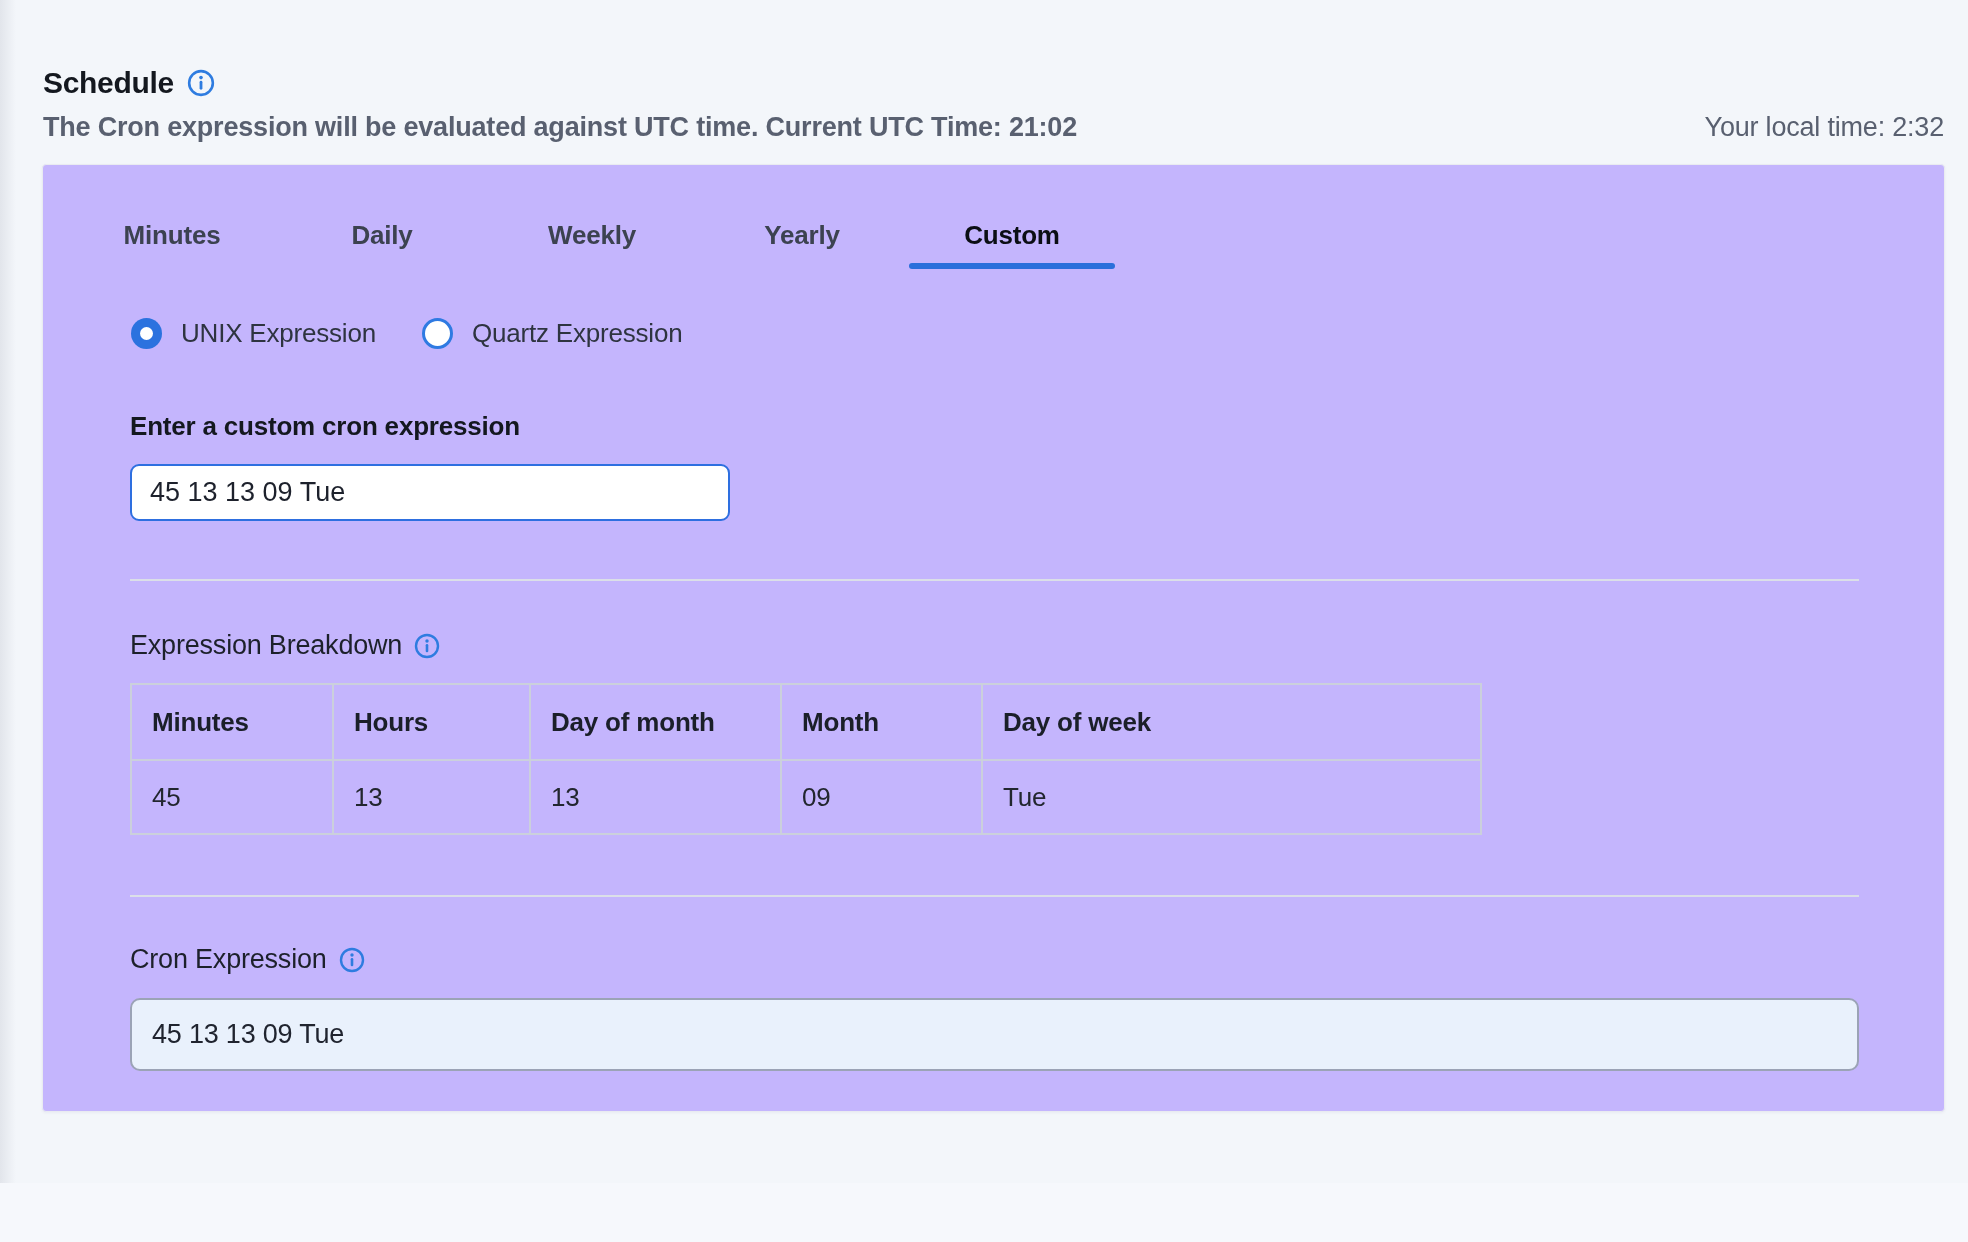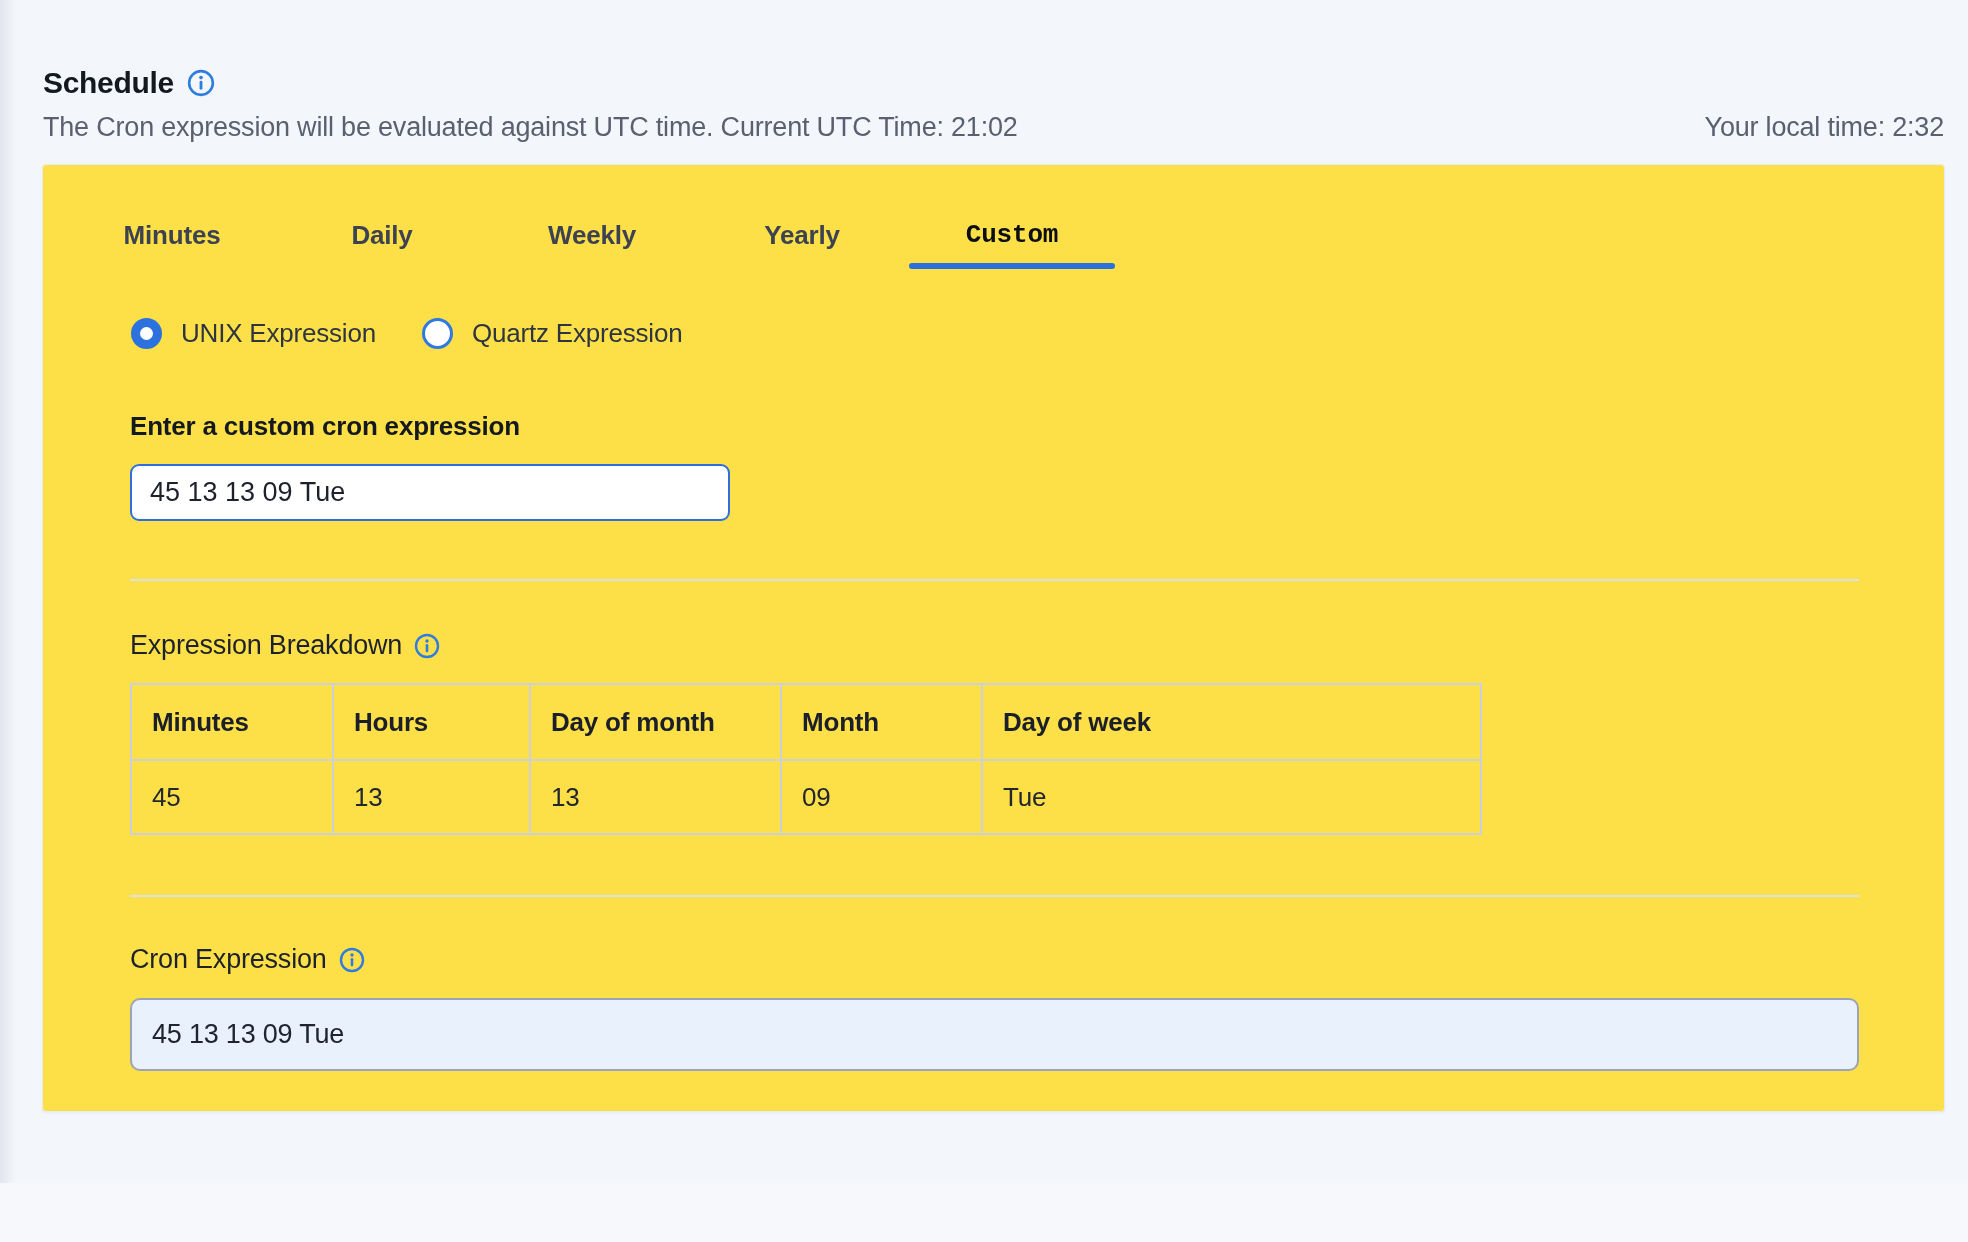--- a/index.html
+++ b/index.html
@@ -23,51 +23,51 @@
   
   .title-row {
     position:absolute; left:43px; top:66px;
     display:flex; align-items:center; gap:13px;
   }
   .page-title {
     font-size:30px; font-weight:700; color:#14181f; letter-spacing:-0.3px;
   }
   .subtitle {
     position:absolute; left:43px; top:112px;
-    font-size:27px; color:#596070; letter-spacing:-0.2px;
+    font-size:27px; color:#596070; letter-spacing:-0.2px;font-weight:bold;
   }
   .local-time {
     position:absolute; right:24px; top:112px;
     font-size:27px; color:#596070; letter-spacing:-0.2px;
   }
   .info-svg { display:block; }
 
   
   .card {
     position:absolute; left:42px; top:164px; width:1903px; height:948px;
-    background:#fde047;
+    background:#c4b5fd;
     border:1px solid #e9ebf1;
     border-radius:4px;
     box-shadow:0 1px 3px rgba(30,45,90,0.05);
   }
 
   
   .tabs {
     position:absolute; left:24px; top:36px;
     display:flex;
   }
   .tab {
     position:relative;
     width:210px; height:68px;
     display:flex; align-items:center; justify-content:center;
     font-size:26px; font-weight:600; color:#3c4250;
     letter-spacing:-0.2px;
     cursor:pointer;
   }
-  .tab.active { color:#0b0e14; font-weight:700;font-family:Liberation Mono, monospace; }
+  .tab.active { color:#0b0e14; font-weight:700; }
   .tab-underline {
     position:absolute; left:2px; right:2px; bottom:0; height:6px;
     border-radius:3px; background:#2a6fdb;
   }
 
   
   .radio-row {
     position:absolute; left:88px; top:153px;
     display:flex; align-items:flex-start; gap:46px;
   }

